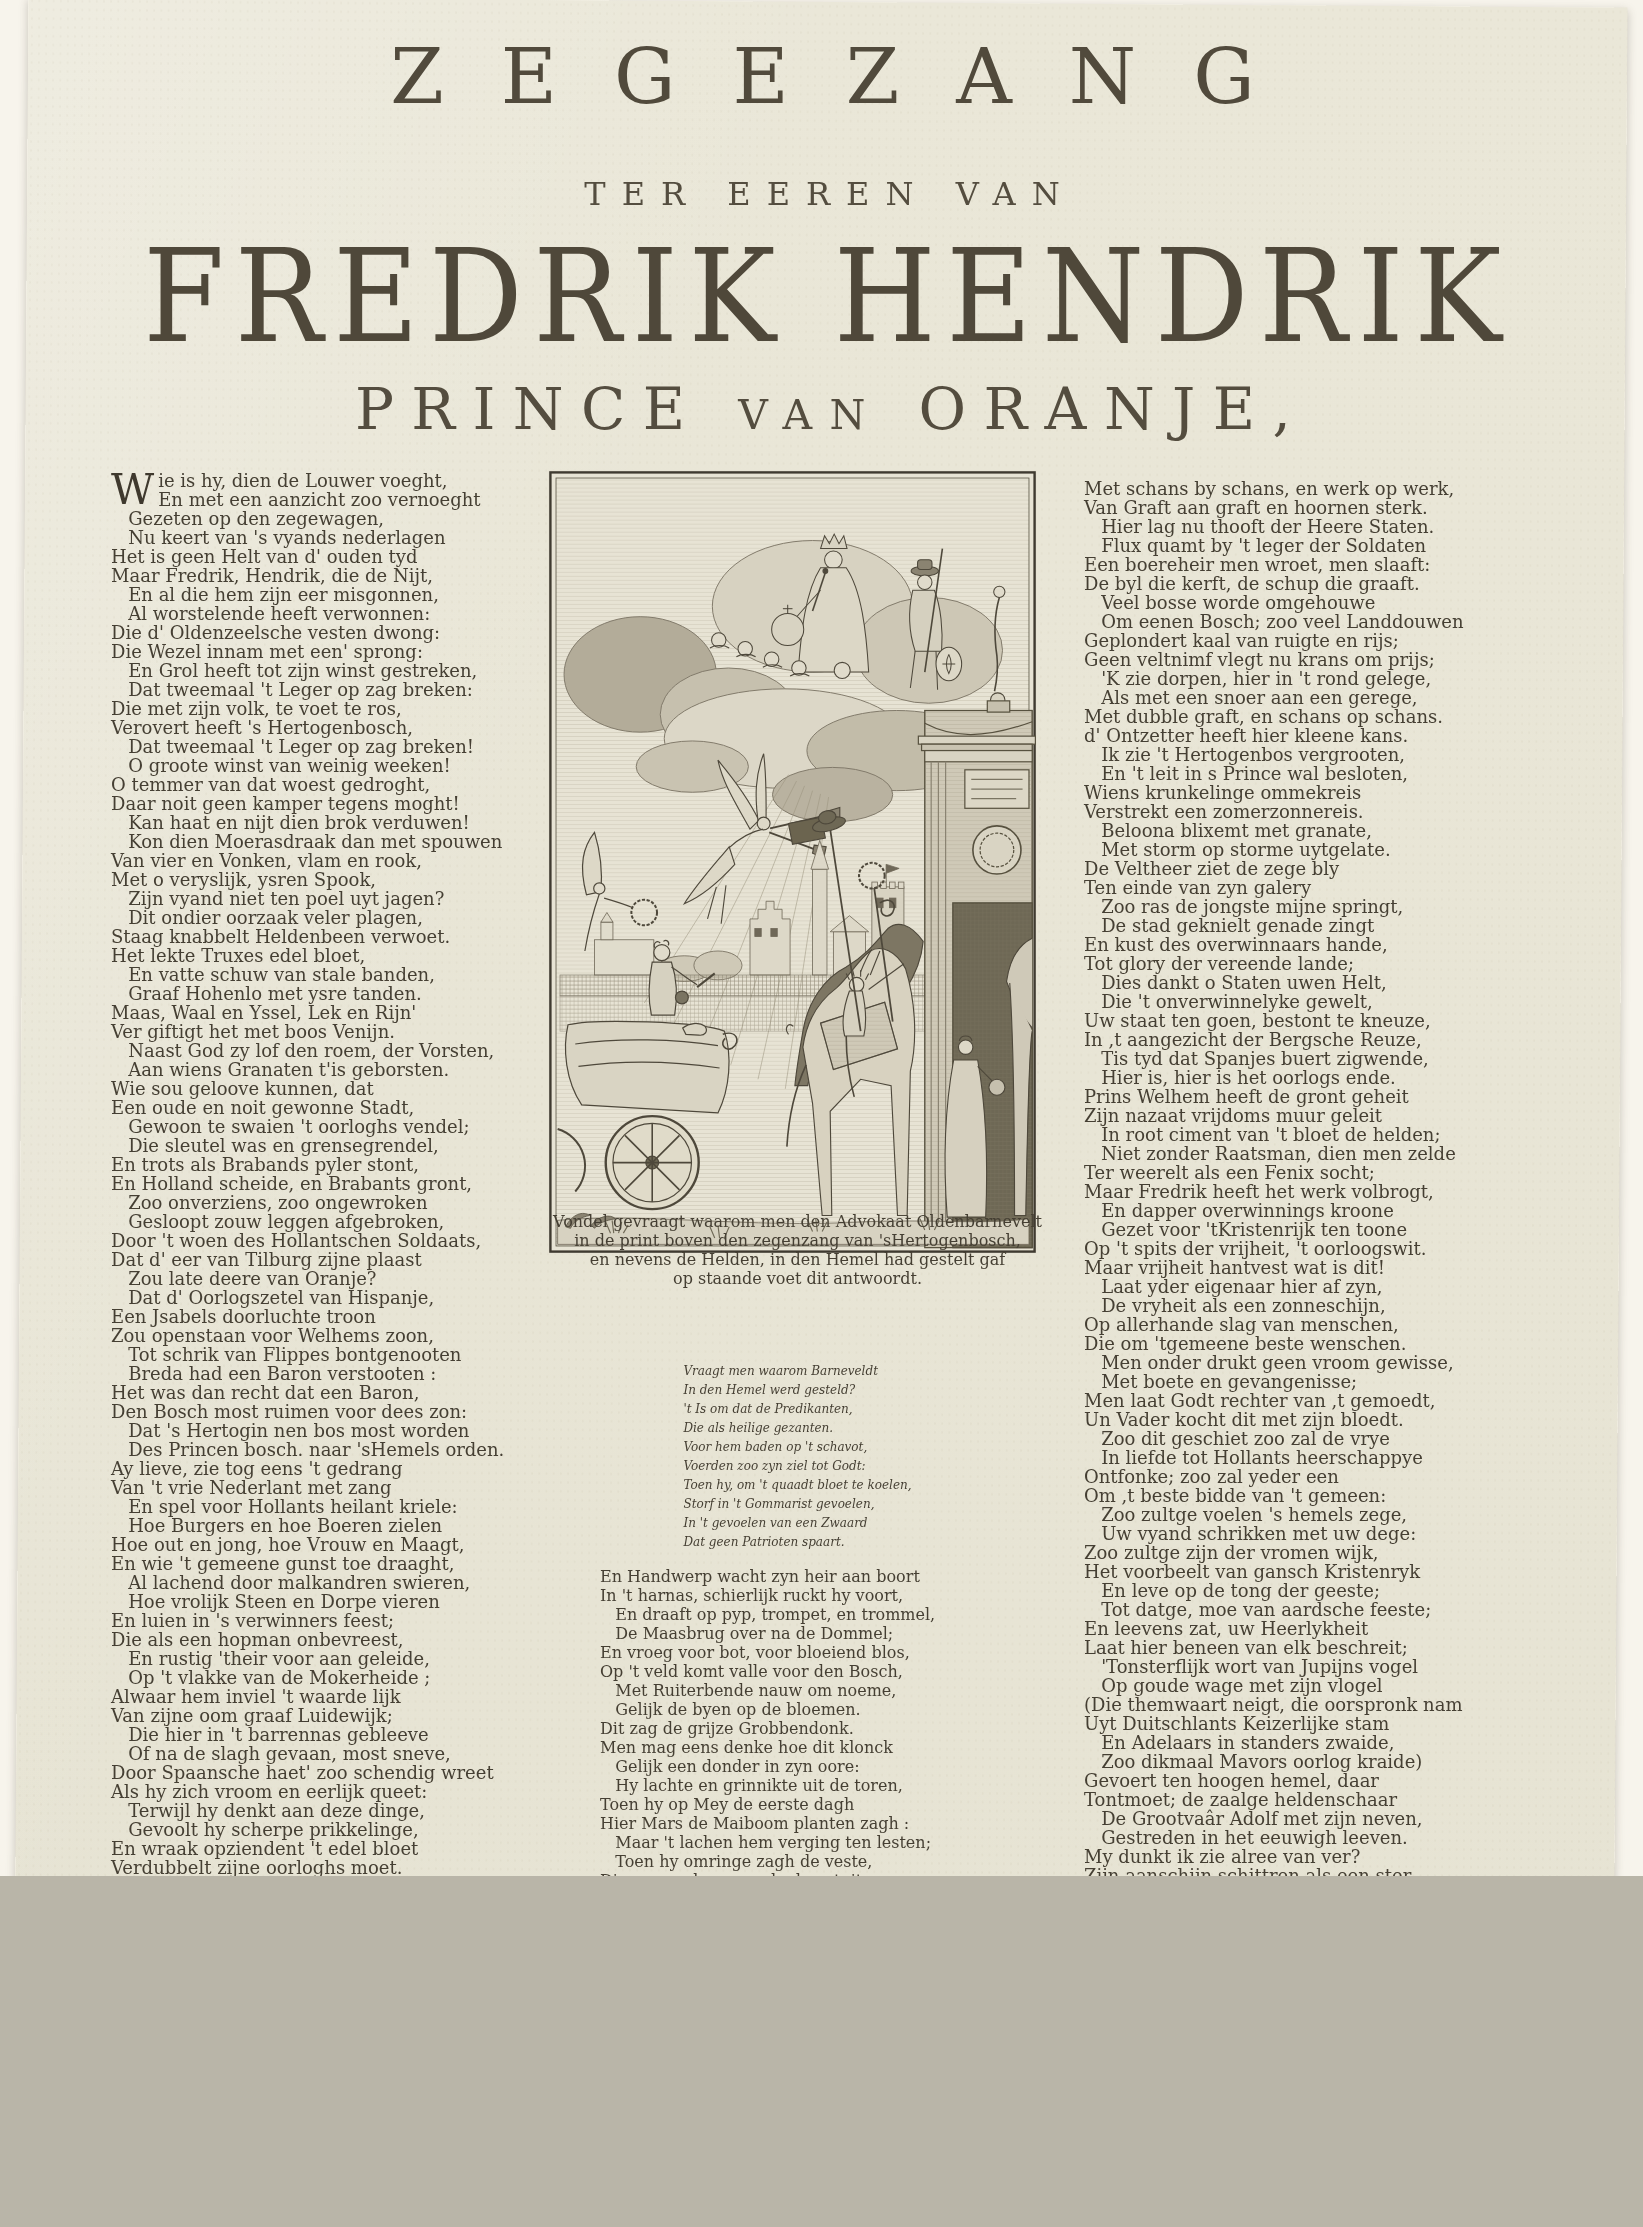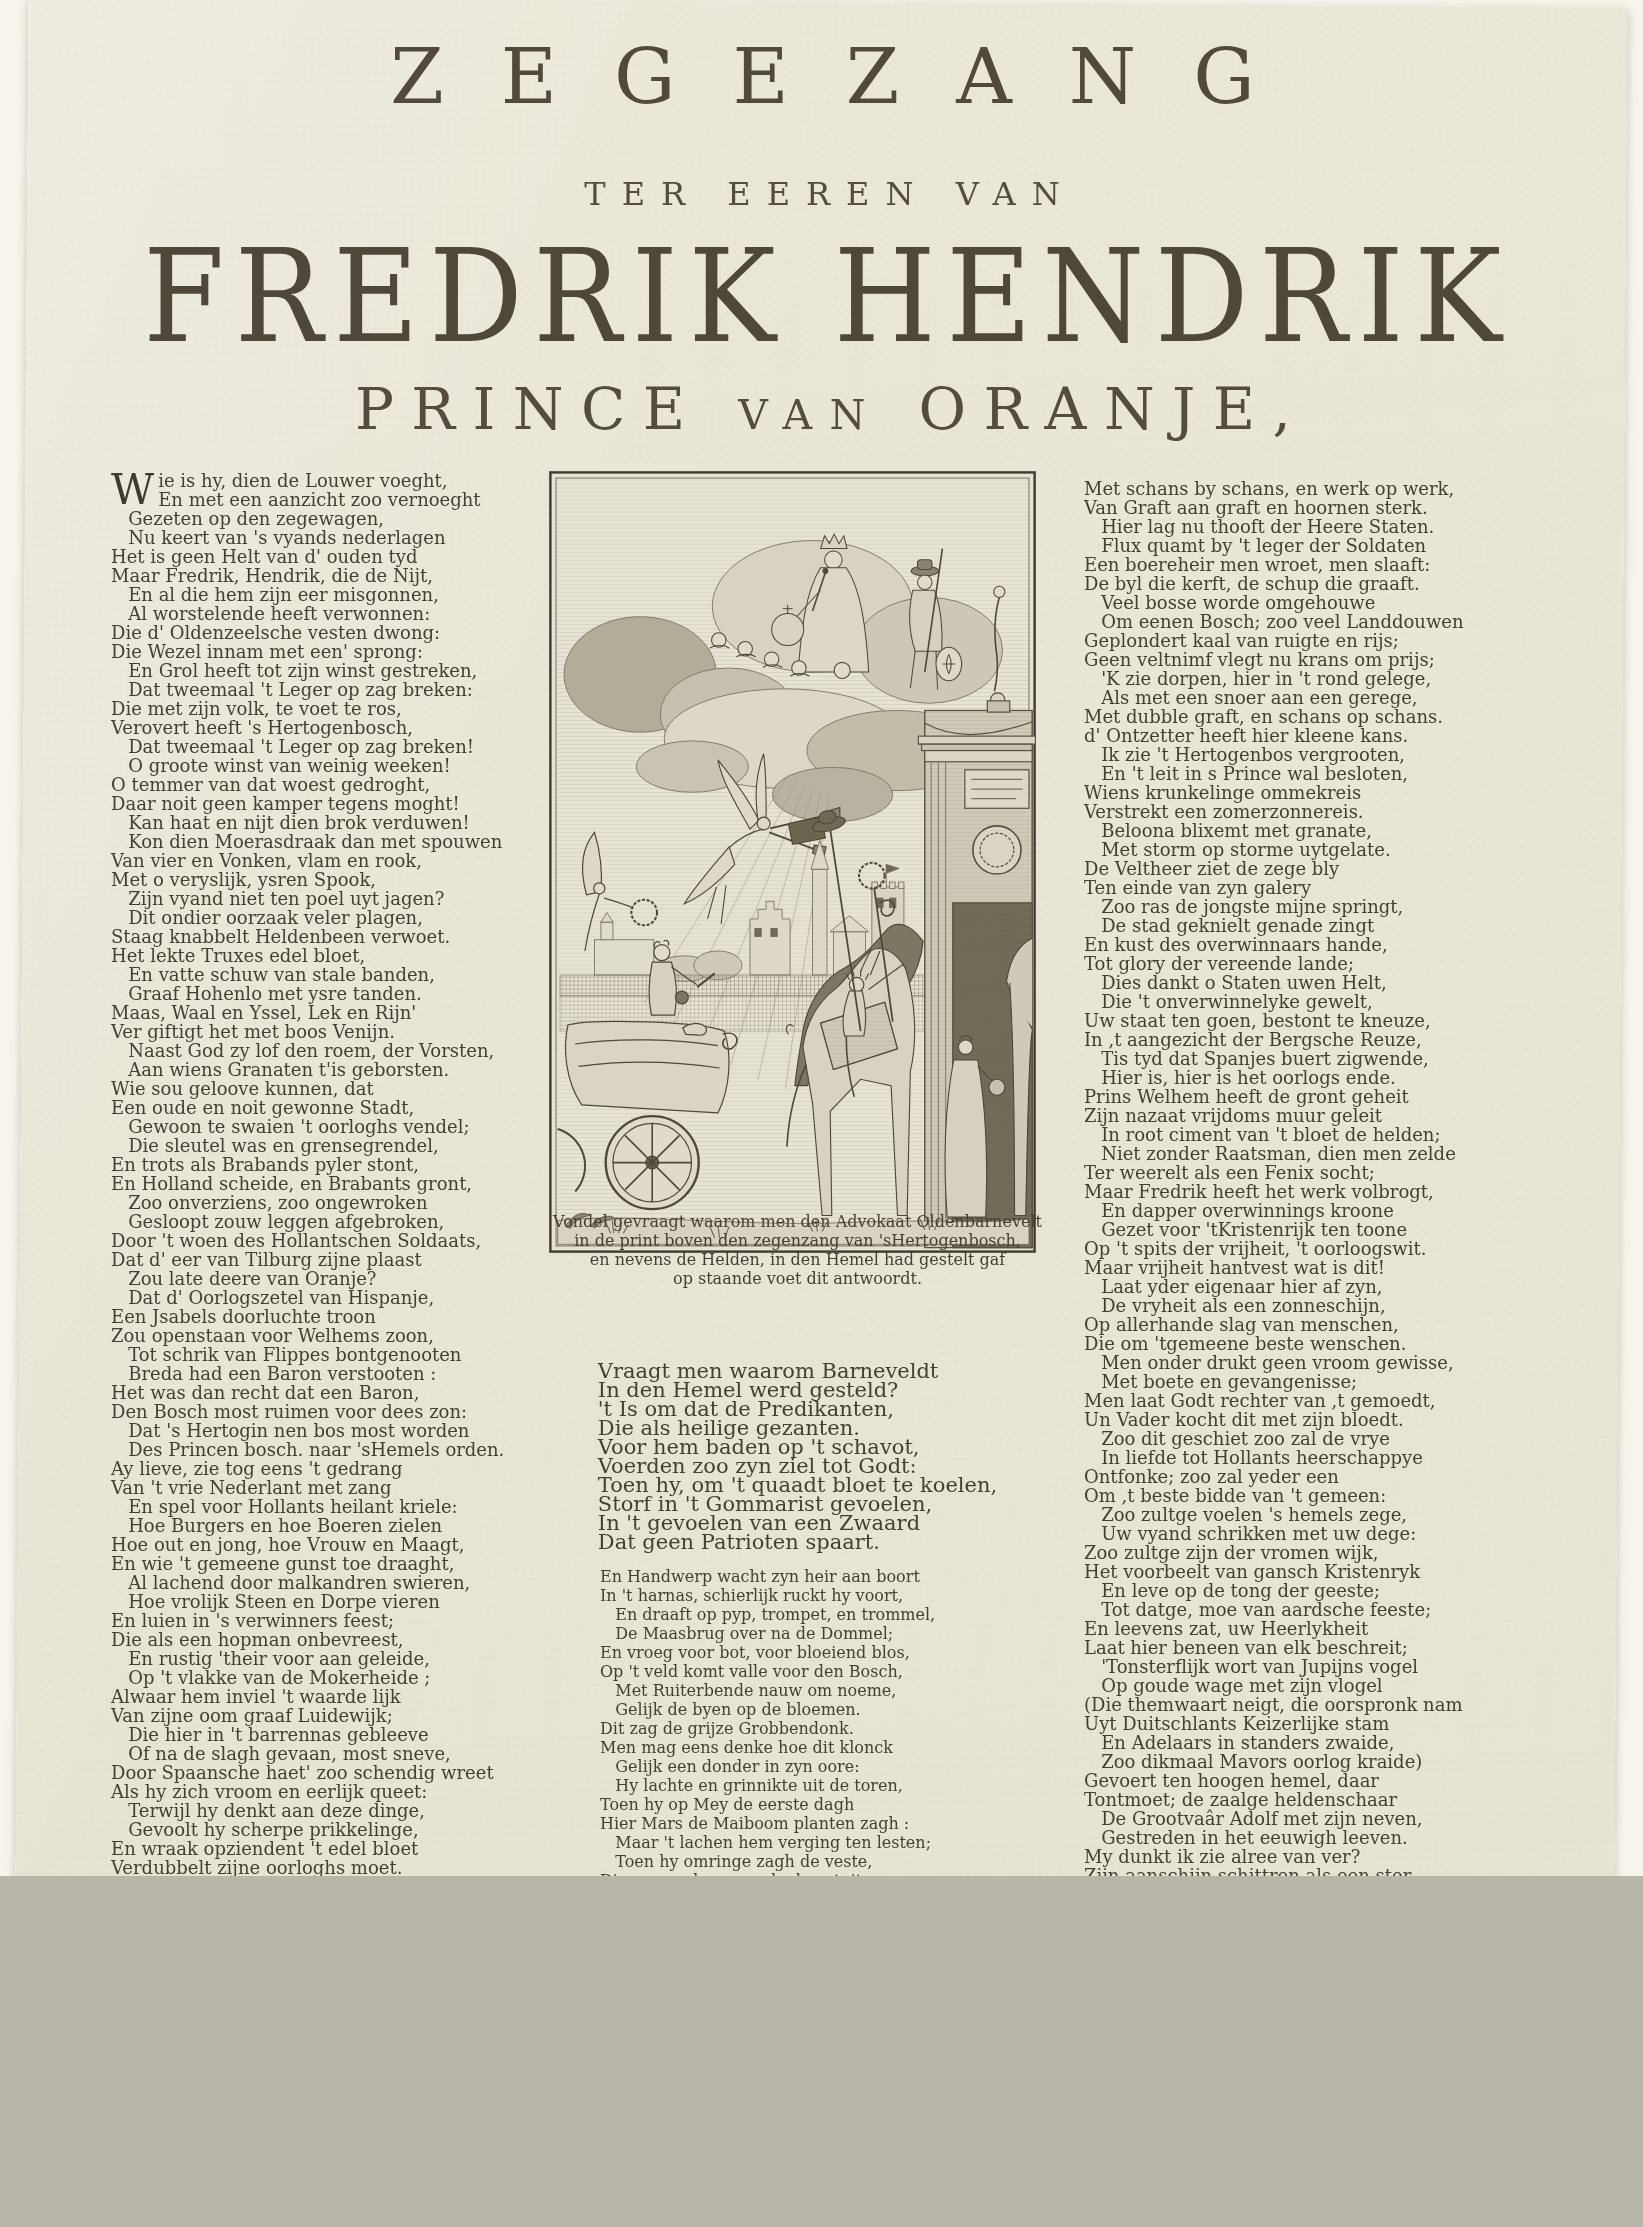--- a/index.html
+++ b/index.html
@@ -23,21 +23,21 @@
           font-size:58px;letter-spacing:.3em;font-variant:small-caps;color:#544d3f;}
   .col{position:absolute;font-size:18px;line-height:19px;white-space:pre-wrap;}
   .col-left{left:111px;top:471px;width:473px;}
   .col-left::first-letter{float:left;font-size:42px;line-height:34px;padding:1.6px 4px 0 0;color:#3f392e;}
   .col-right{left:1084px;top:479px;width:517px;}
   .fig{position:absolute;left:548px;top:470px;width:489px;height:784px;}
   .fig svg{display:block;width:100%;height:100%;}
   .caption{position:absolute;left:525px;top:1212px;width:545px;text-align:center;
            font-size:16px;line-height:19px;white-space:pre-wrap;}
   .verse{position:absolute;left:525px;top:1362px;width:545px;text-align:center;}
-  .verse span{display:inline-block;text-align:left;font-size:21px;
+  .verse span{display:inline-block;text-align:left;font-style:italic;font-size:12px;
               line-height:19px;white-space:pre-wrap;}
   .note{position:absolute;left:571px;top:1567px;width:505px;font-size:16px;line-height:19px;white-space:pre-wrap;}
   .poem-center{position:absolute;left:600px;top:1567px;width:473px;font-size:16px;line-height:19px;white-space:pre-wrap;}
   .signature{position:absolute;left:1281px;top:1982px;font-size:17px;letter-spacing:0.8px;}
   .imprint{position:absolute;left:237px;top:2029px;width:1171px;text-align:center;
            font-size:28px;letter-spacing:1.2px;color:#4a4336;}
   .annot{position:absolute;font-family:"DejaVu Sans",sans-serif;color:#8f8b7f;font-style:italic;}
   .annot-bl{left:42px;top:2155px;font-size:24px;letter-spacing:1.6px;transform:rotate(-12deg);transform-origin:left top;}
   .annot-br{left:1445px;top:2157px;font-size:26.5px;letter-spacing:1.6px;transform:rotate(-5deg);}
 </style>

